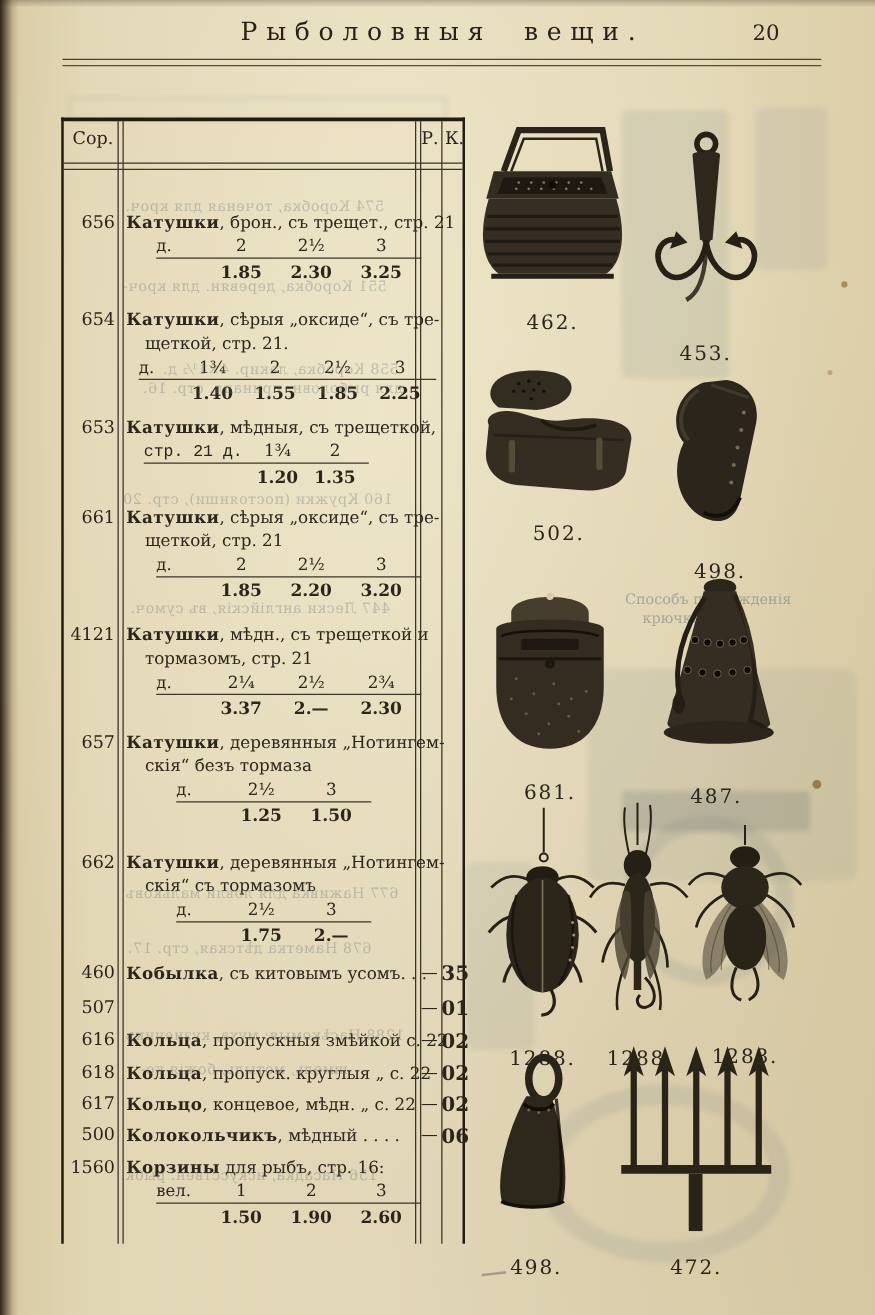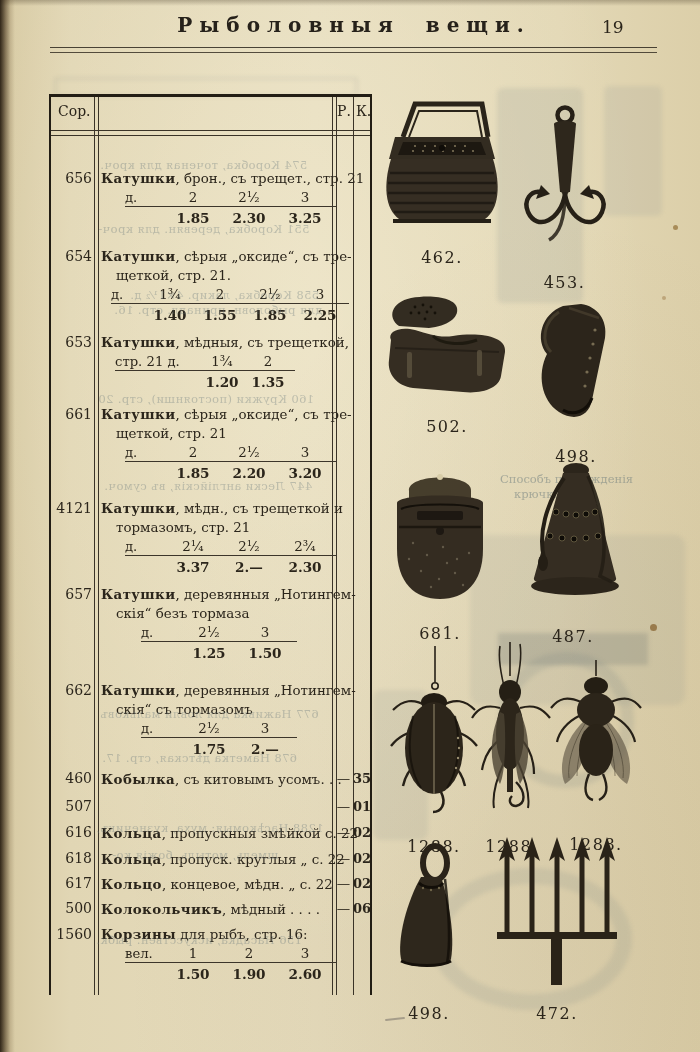--- a/index.html
+++ b/index.html
@@ -10,21 +10,21 @@
       radial-gradient(ellipse at 42% 30%, rgba(255,250,228,0.30), rgba(255,250,228,0) 62%),
       radial-gradient(ellipse at 80% 90%, rgba(120,95,55,0.10), rgba(120,95,55,0) 55%),
       linear-gradient(90deg,#c9ba92 0%, #d9cca6 2%, #e1d6b4 10%, #e6dcbd 45%, #e3d8b6 80%, #dccfa9 100%);
   }
   .edge-left{position:absolute;left:0;top:0;bottom:0;width:15px;
     background:linear-gradient(90deg, rgba(40,30,18,0.95), rgba(75,58,35,0.55) 38%, rgba(120,100,68,0.22) 68%, rgba(120,100,68,0));}
   .edge-top{position:absolute;left:0;top:0;right:0;height:6px;
     background:linear-gradient(rgba(60,48,28,0.30), rgba(60,48,28,0));}
   
   .title-row{position:absolute;left:50px;top:13px;width:608px;text-align:center;}
-  .title{font-weight:bold;font-size:20px;letter-spacing:7px;word-spacing:12px;color:#26211a;}
+  .title{font-weight:normal;font-size:20px;letter-spacing:7px;word-spacing:12px;color:#26211a;}
   .pageno{position:absolute;left:602px;top:17px;font-size:17px;color:#2b251b;}
   .title-rule{position:absolute;left:50px;top:47px;width:607px;height:4px;
     border-top:1.6px solid #2e281e;border-bottom:1.4px solid #3a3327;opacity:.85;}
   
   #tbl{position:absolute;left:49px;top:94px;width:323px;height:901px;box-sizing:border-box;
     border-top:3.2px solid #221d14;border-left:2.6px solid #221d14;border-right:2.6px solid #221d14;}
   .vl{position:absolute;top:0;bottom:0;}
   .vl-a{left:43px;width:3px;border-left:1.2px solid #3a3327;border-right:1.2px solid #3a3327;}
   .vl-b{left:281px;width:3px;border-left:1.2px solid #3a3327;border-right:1.2px solid #3a3327;}
   .vl-c{left:302px;width:0;border-left:1.2px solid #3a3327;}
@@ -39,25 +39,25 @@
   .eline2{text-indent:15px;}
   .lead{font-weight:bold;letter-spacing:.4px;}
   .sizerow{display:flex;width:max-content;border-bottom:1.3px solid #3c352a;padding:2px 4px 1px 0;}
   .pricerow{display:flex;width:max-content;padding-top:2.5px;}
   .slabel{flex:none;text-align:left;font-size:13.2px;}
   .scell{flex:none;text-align:center;font-size:13.4px;}
   .pricerow .scell{font-weight:bold;font-size:13.6px;}
   .c2 .sizerow,.c2 .pricerow{margin-left:40px;} .c2 .slabel{width:40px;} .c2 .scell{width:56px;}
   .c3 .sizerow,.c3 .pricerow{margin-left:24px;} .c3 .slabel{width:40px;} .c3 .scell{width:56px;}
   .c4 .sizerow,.c4 .pricerow{margin-left:10px;} .c4 .slabel{width:34px;} .c4 .scell{width:50px;}
-  .wideL .slabel{width:84px !important;}
+  .wideL .slabel{width:84px !important;font-family:Liberation Mono, monospace;}
   .srow{font-size:13.4px;line-height:20px;}
   .stext{width:232px;flex:none;white-space:nowrap;}
   .pr{position:absolute;left:283px;width:19px;text-align:center;font-size:13.4px;}
-  .pk{position:absolute;left:302px;width:19px;text-align:left;font-weight:bold;font-size:13px;}
+  .pk{position:absolute;left:302px;width:19px;text-align:left;font-weight:bold;font-size:16px;}
   
   .fig{position:absolute;text-align:center;z-index:3;}
   .fig svg{display:block;margin:0 auto;}
   .fig-label{font-size:16px;letter-spacing:1.5px;margin-top:19px;color:#2b251b;}
   
   .bleed{position:absolute;white-space:nowrap;font-size:11.5px;letter-spacing:.4px;
     color:rgba(98,114,121,0.34);transform:scaleX(-1);z-index:1;}
   .bleed-r{position:absolute;white-space:nowrap;font-size:11.5px;color:rgba(88,108,116,0.45);z-index:1;}
   .ghost{position:absolute;z-index:0;filter:blur(2px);}
   .spot{position:absolute;border-radius:50%;z-index:4;}
@@ -87,21 +87,21 @@
   <span class="bleed" style="left:102px;top:751px;">678  Наметка дѣтская, стр. 17.</span>
   <span class="bleed" style="left:96px;top:821px;">1288  Насѣкомыя: муха, кузнечикъ,</span>
   <span class="bleed" style="left:112px;top:848px;">шмель, мотыль, божія ко-</span>
   <span class="bleed" style="left:96px;top:933px;">156  Насадка, искусствен. рыбк.</span>
   <span class="bleed-r" style="left:500px;top:472px;">Способъ прохожденія</span>
   <span class="bleed-r" style="left:514px;top:487px;">крючкомъ.</span>
 
   <div class="title-row">
     <span class="title">Рыболовныя вещи.</span>
   </div>
-  <span class="pageno">19</span>
+  <span class="pageno">20</span>
   <div class="title-rule"></div>
 
   <div id="tbl">
     <div class="vl vl-a"></div>
     <div class="vl vl-b"></div>
     <div class="vl vl-c"></div>
     <div class="hrule"></div>
     <span class="th th-sor">Сор.</span>
     <span class="th th-r">Р.</span>
     <span class="th th-k">К.</span>

